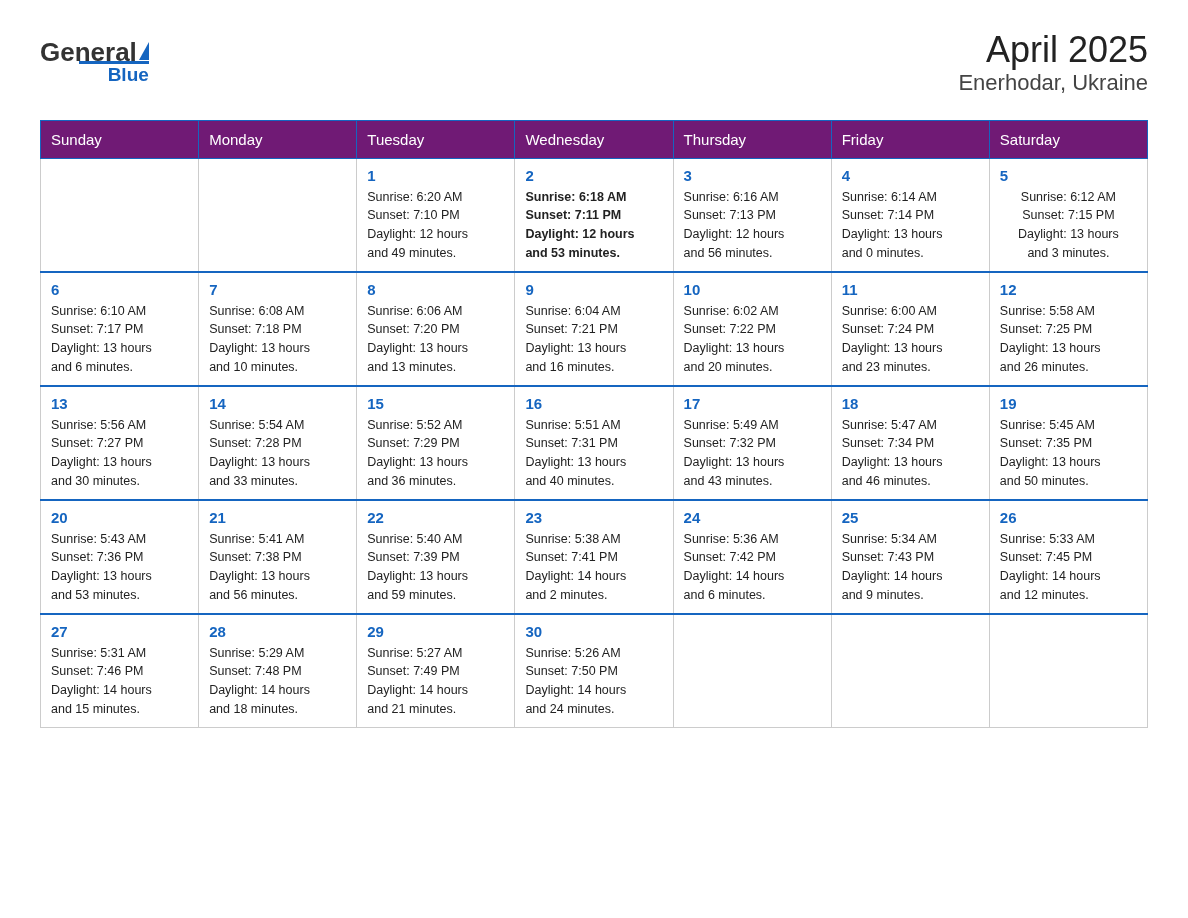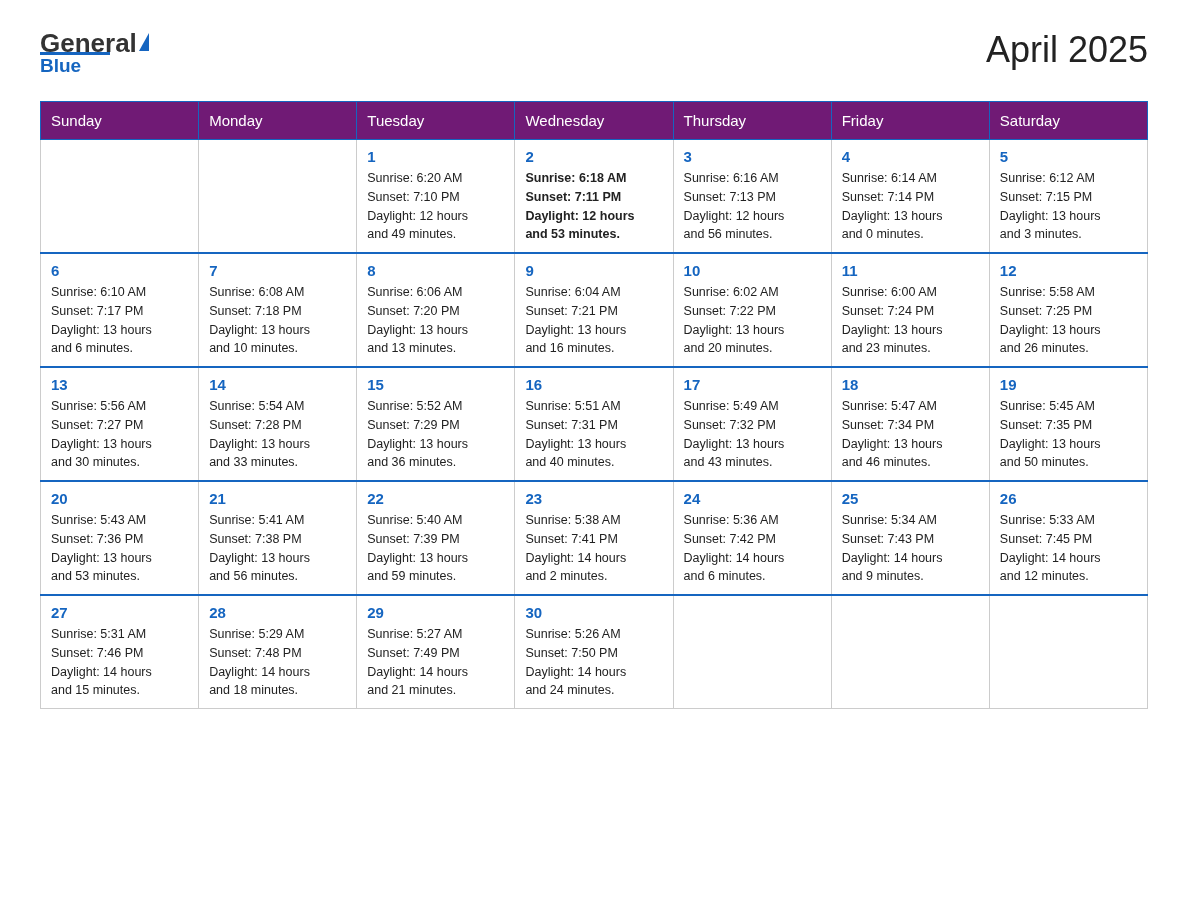--- a/index.html
+++ b/index.html
@@ -13,21 +13,22 @@
     }
     .header {
       display: flex;
       justify-content: space-between;
       align-items: flex-start;
       margin-bottom: 24px;
     }
     .logo {
       display: flex;
       flex-direction: column;
-      align-items: flex-start;
+      align-items: flex-end;
+      margin-top: 9px;
     }
     .logo-text {
       display: flex;
       align-items: center;
       font-size: 26px;
       font-weight: bold;
       color: #333;
       line-height: 1;
     }
     .logo-general { color: #333; }
@@ -108,20 +109,21 @@
       <span class="logo-triangle"></span>
       <br>
     </div>
     <div style="display:flex;align-items:center;margin-top:-4px;">
       <span style="width:70px;height:3px;background:#1565c0;display:inline-block;"></span>
     </div>
     <div style="color:#1565c0;font-size:19px;font-weight:bold;margin-top:0px;">Blue</div>
   </div>
   <div class="title-block">
     <h1>April 2025</h1>
+    <h2>Enerhodar, Ukraine</h2>
   </div>
 </div>
 
 <table>
   <thead>
     <tr>
     <th>Sunday</th>
         <th>Monday</th>
         <th>Tuesday</th>
         <th>Wednesday</th>
@@ -157,21 +159,21 @@
         </td>
         <td>
           <span class="day-number">4</span>
           <div class="day-info" style="white-space: pre-line;">Sunrise: 6:14 AM
 Sunset: 7:14 PM
 Daylight: 13 hours
 and 0 minutes.</div>
         </td>
         <td>
           <span class="day-number">5</span>
-          <div class="day-info" style="white-space: pre-line;">Sunrise: 6:12 AM
+          <div class="day-info" style="white-space: pre-line; text-align: center;">Sunrise: 6:12 AM
 Sunset: 7:15 PM
 Daylight: 13 hours
 and 3 minutes.</div>
         </td>
       </tr>
       <tr>
         <td>
           <span class="day-number">6</span>
           <div class="day-info" style="white-space: pre-line;">Sunrise: 6:10 AM
 Sunset: 7:17 PM

